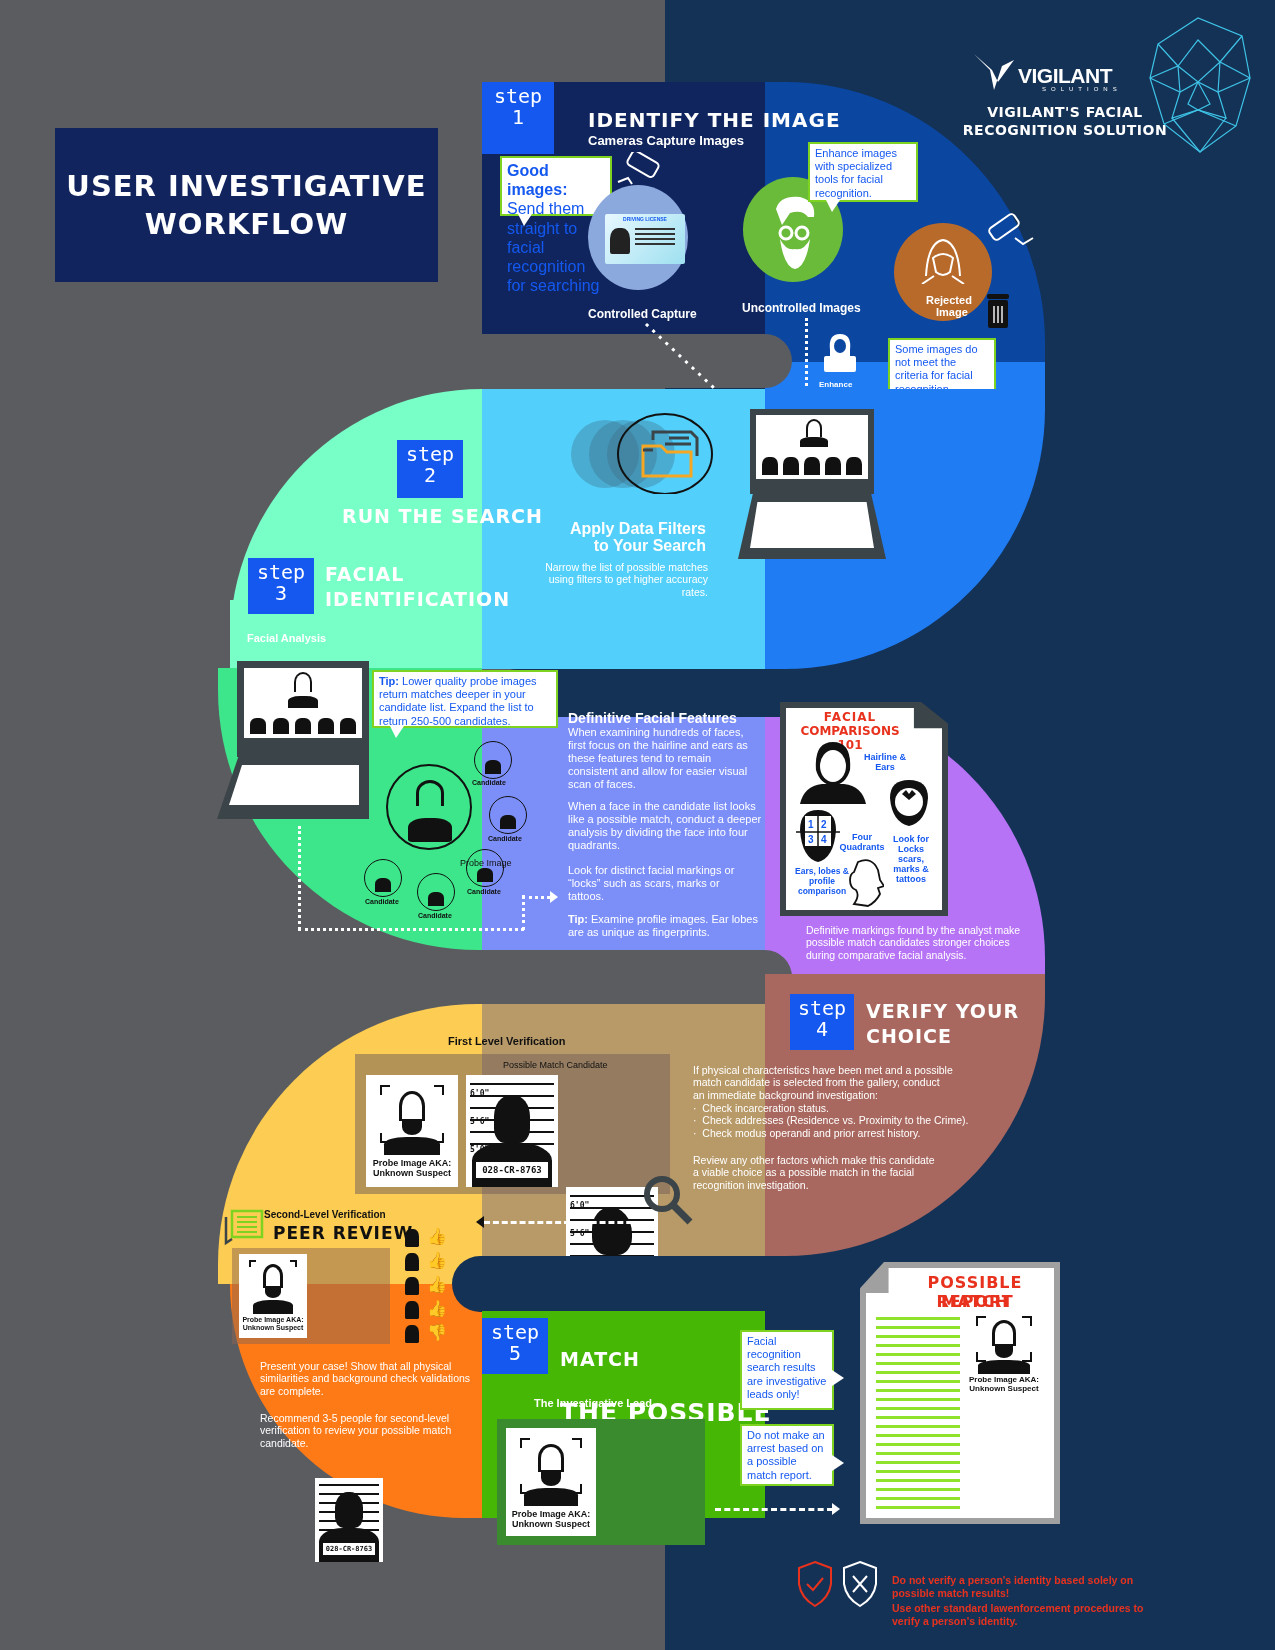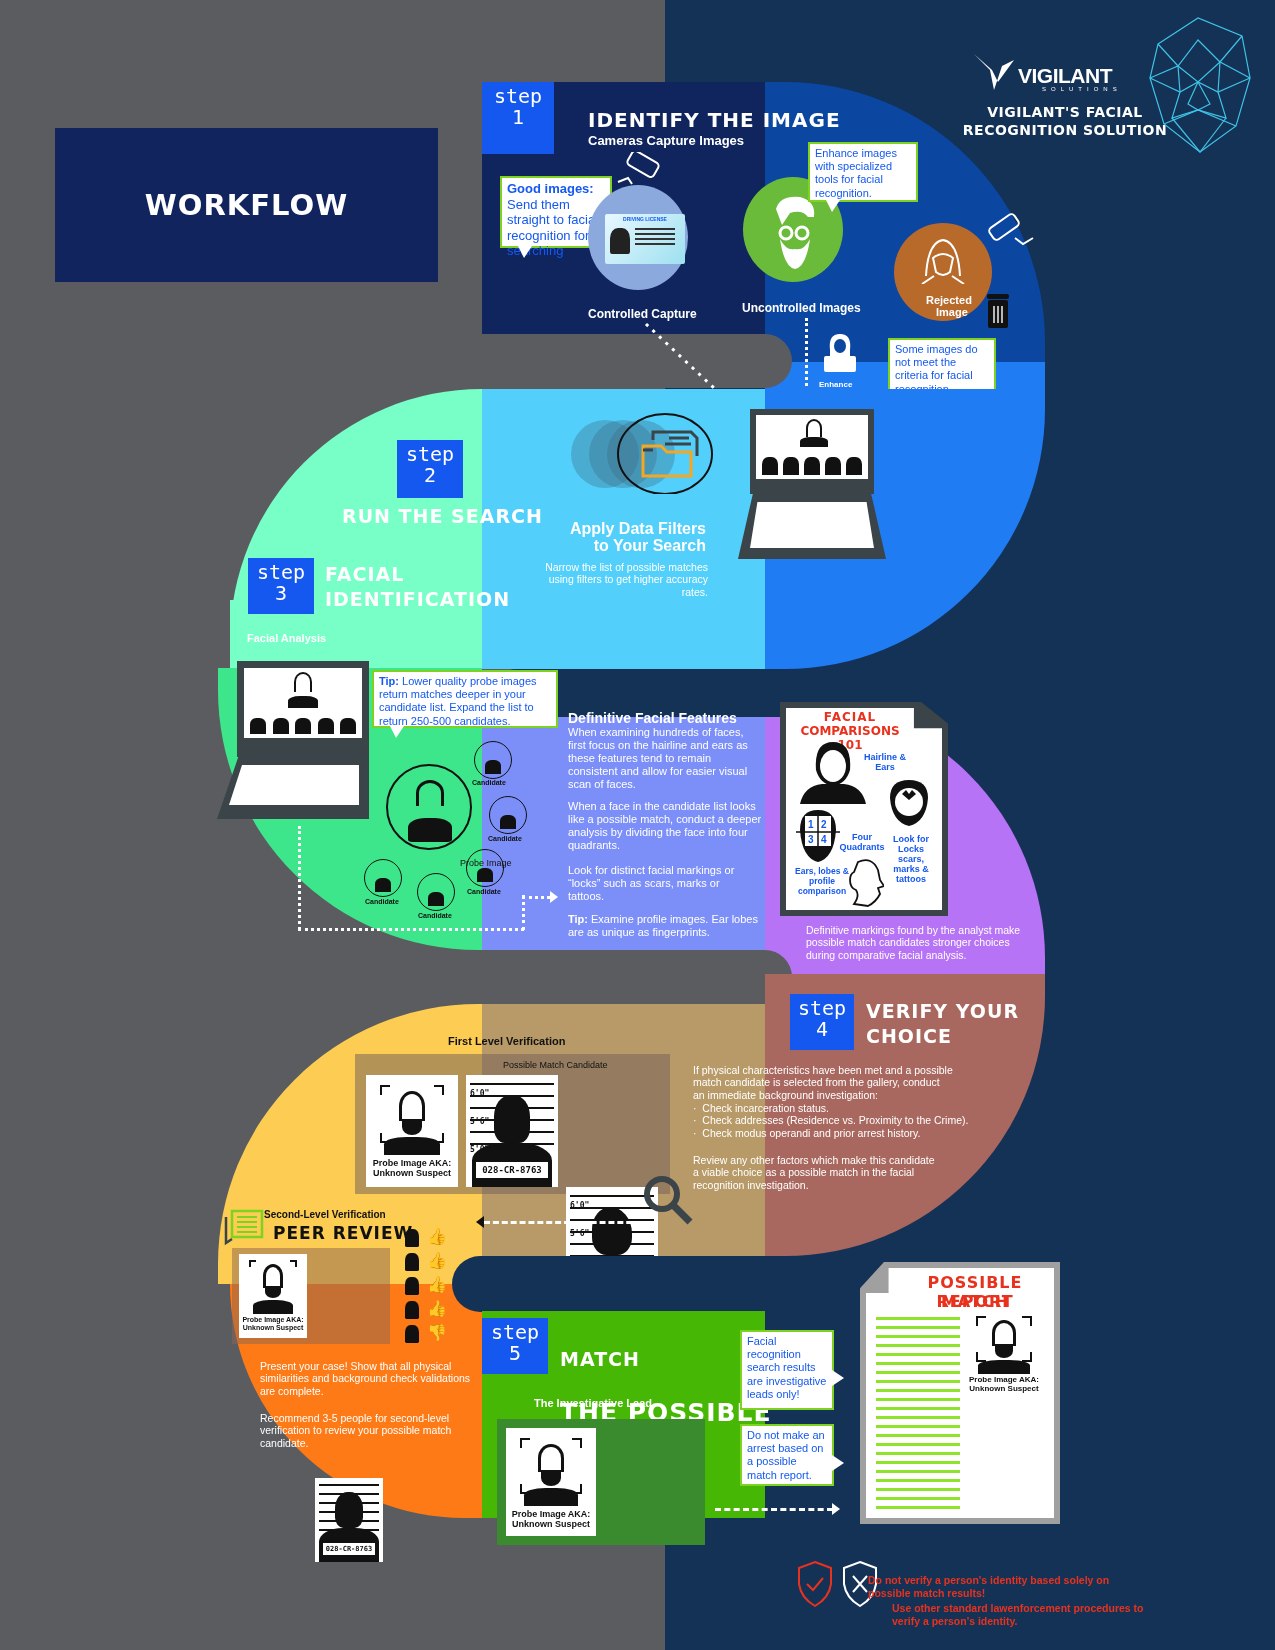--- a/index.html
+++ b/index.html
@@ -29,20 +29,21 @@
 .laptop-scr{position:absolute;background:#3b4448}
 .dash-v{position:absolute;border-left:3px dotted #fff}
 .dash-h{position:absolute;border-top:3px dotted #fff}
 </style>
 </head>
 <body>
 
 <div class="right-bg"></div>
 
 <div class="abs" style="left:55px;top:128px;width:383px;height:154px;background:#12245e;display:flex;flex-direction:column;align-items:center;justify-content:center">
+  <div class="stencil" style="font-size:29px;line-height:38px">USER INVESTIGATIVE</div>
   <div class="stencil" style="font-size:29px;line-height:38px">WORKFLOW</div>
 </div>
 
 <div class="abs" style="left:972px;top:52px;width:160px;height:44px">
   <svg width="44" height="40" viewBox="0 0 44 40" style="position:absolute;left:0;top:0">
       <path d="M2 2 L18 18 L22 38 L30 14 L42 8 L26 30 L20 18 Z" fill="#fff"></path>
     </svg>
   <div style="position:absolute;left:46px;top:12px;color:#fff;font-weight:bold;font-size:21px;letter-spacing:-0.5px">VIGILANT</div>
   <div style="position:absolute;left:70px;top:34px;color:#fff;font-size:6px;letter-spacing:5px">SOLUTIONS</div>
 </div>
@@ -67,21 +68,21 @@
 
 <div class="abs" style="left:482px;top:334px;width:310px;height:54px;background:#5b5c60;border-radius:0 27px 27px 0"></div>
 
 <div class="stepbox" style="left:482px;top:82px;width:72px;height:72px">
   <span class="w">step</span>
   <span class="n">1</span>
 </div>
 <div class="abs stencil" style="left:588px;top:108px;font-size:20px">IDENTIFY THE IMAGE</div>
 <div class="abs wt" style="left:588px;top:133px;font-size:13px;font-weight:bold">Cameras Capture Images</div>
 
-<div class="bubble bub-bl" style="left:500px;top:176px;width:112px;height:72px;font-size:13px">
+<div class="bubble bub-bl" style="left:500px;top:156px;width:112px;height:60px;font-size:16px">
   <b>Good images:</b><br><span>Send them straight to facial recognition for searching</span>
 </div>
 <svg class="abs" style="left:614px;top:152px" width="50" height="40" viewBox="0 0 50 40" fill="none" stroke="#fff" stroke-width="2">
     <rect x="14" y="4" width="30" height="16" rx="4" transform="rotate(30 29 12)"></rect>
     <path d="M4 30 L14 26 L18 32"></path>
   </svg>
 <div class="abs" style="left:588px;top:185px;width:100px;height:105px;border-radius:50%;background:#8ba9dd"></div>
 <div class="abs" style="left:605px;top:214px;width:80px;height:50px;background:linear-gradient(135deg,#e8f8ff,#9ee0f0);border-radius:2px">
   <div style="font-size:5px;color:#1458f0;text-align:center;font-weight:bold;padding-top:2px">DRIVING LICENSE</div>
   <div style="position:absolute;left:5px;top:14px;width:20px;height:26px;background:#222;border-radius:40% 40% 10% 10%"></div>
@@ -469,14 +470,14 @@
 </div>
 
 <svg class="abs" style="left:795px;top:1560px" width="40" height="48" viewBox="0 0 40 48">
     <path d="M20 2 L36 8 L36 24 Q34 38 20 46 Q6 38 4 24 L4 8 Z" fill="none" stroke="#e8321e" stroke-width="2"></path>
     <path d="M12 24 L18 30 L28 18" fill="none" stroke="#e8321e" stroke-width="2"></path>
   </svg>
 <svg class="abs" style="left:840px;top:1560px" width="40" height="48" viewBox="0 0 40 48">
     <path d="M20 2 L36 8 L36 24 Q34 38 20 46 Q6 38 4 24 L4 8 Z" fill="none" stroke="#fff" stroke-width="2"></path>
     <path d="M13 16 L27 32 M27 16 L13 32" stroke="#fff" stroke-width="2"></path>
   </svg>
-<div class="abs" style="left:868px;top:1574px;width:260px;color:#e8321e;font-size:10.5px;font-weight:bold;line-height:1.2">Do not verify a person's identity based solely on possible match results!</div>
+<div class="abs" style="left:892px;top:1574px;width:260px;color:#e8321e;font-size:10.5px;font-weight:bold;line-height:1.2">Do not verify a person's identity based solely on possible match results!</div>
 <div class="abs" style="left:892px;top:1602px;width:270px;color:#e8321e;font-size:10.5px;font-weight:bold;line-height:1.2">Use other standard lawenforcement procedures to verify a person's identity.</div>
 
 </body></html>

